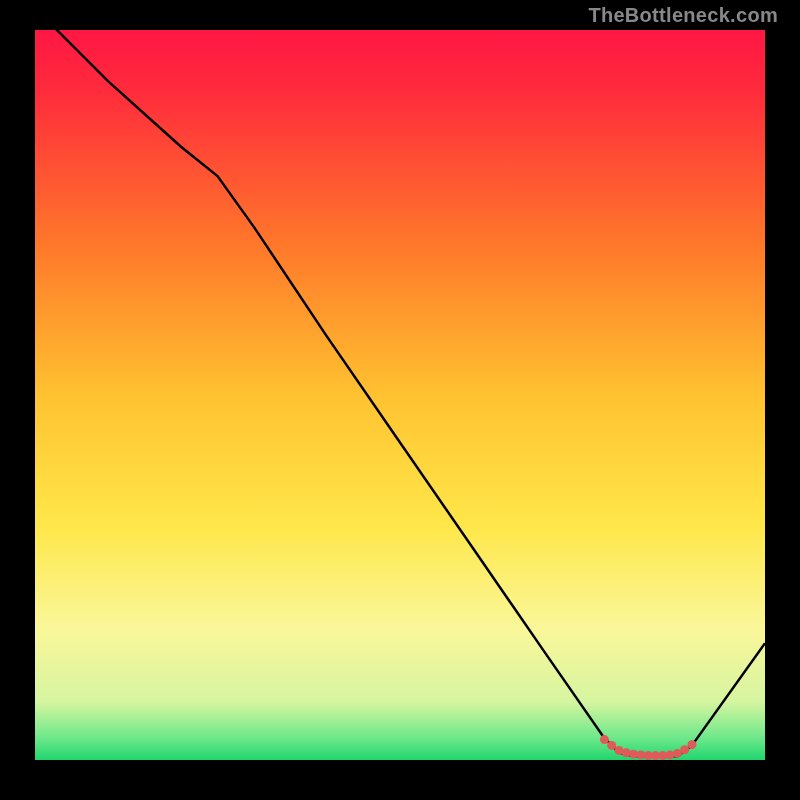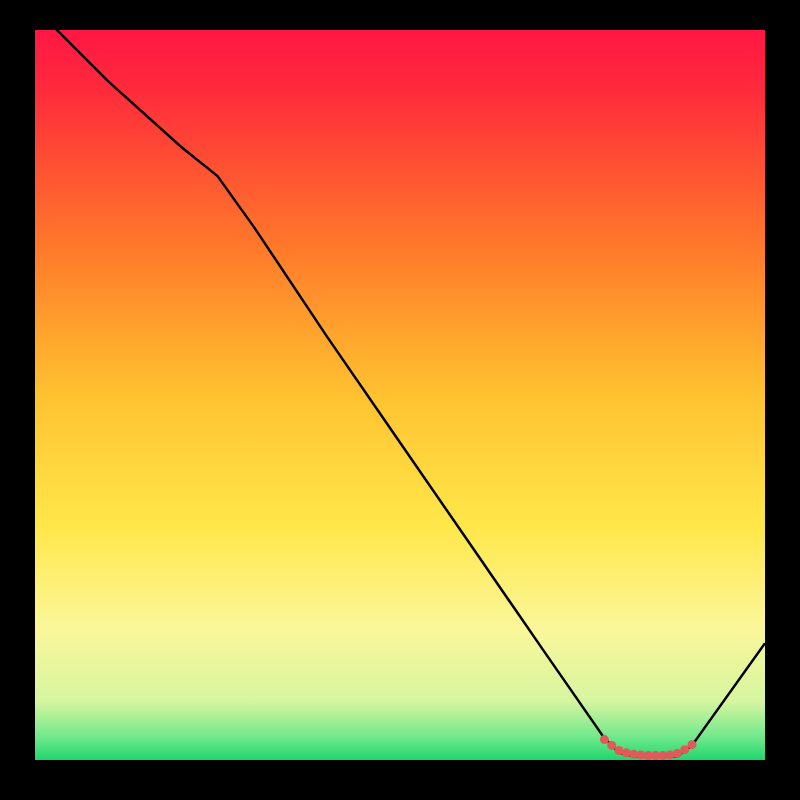--- a/index.html
+++ b/index.html
@@ -35,20 +35,21 @@
     height: 730px;
   }
   svg {
     display: block;
   }
 </style>
 </head>
 <body>
 
 <div class="outer">
+  <div class="watermark">TheBottleneck.com</div>
 
   <div class="plot-wrap">
     <svg id="chart-svg" viewBox="0 0 730 730" width="730" height="730" preserveAspectRatio="none">
       <defs>
         <linearGradient id="bg-grad" x1="0" y1="0" x2="0" y2="1">
             <stop offset="0%" stop-color="#ff1744"></stop>
             <stop offset="8%" stop-color="#ff2a3c"></stop>
             <stop offset="30%" stop-color="#ff7a2a"></stop>
             <stop offset="50%" stop-color="#ffc230"></stop>
             <stop offset="68%" stop-color="#ffe74a"></stop>

